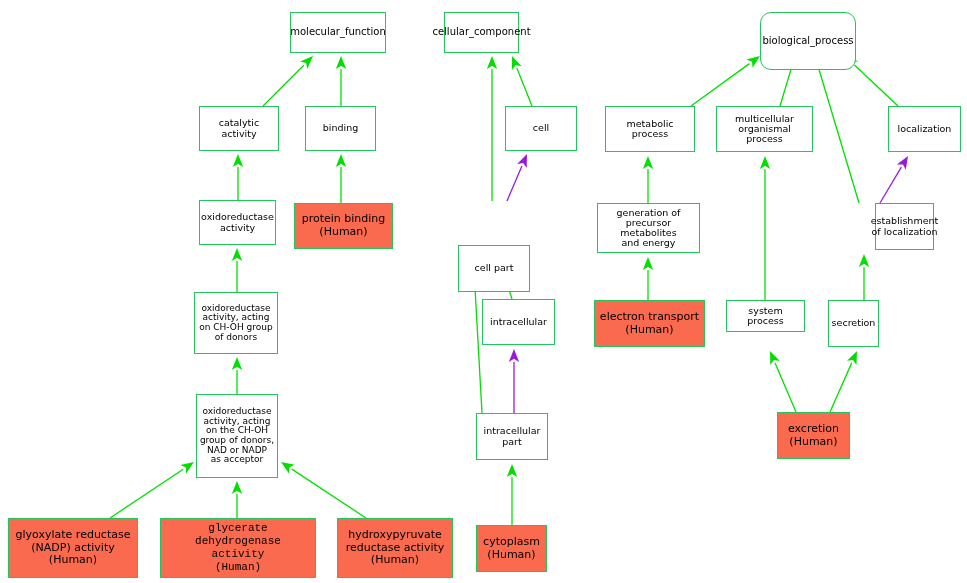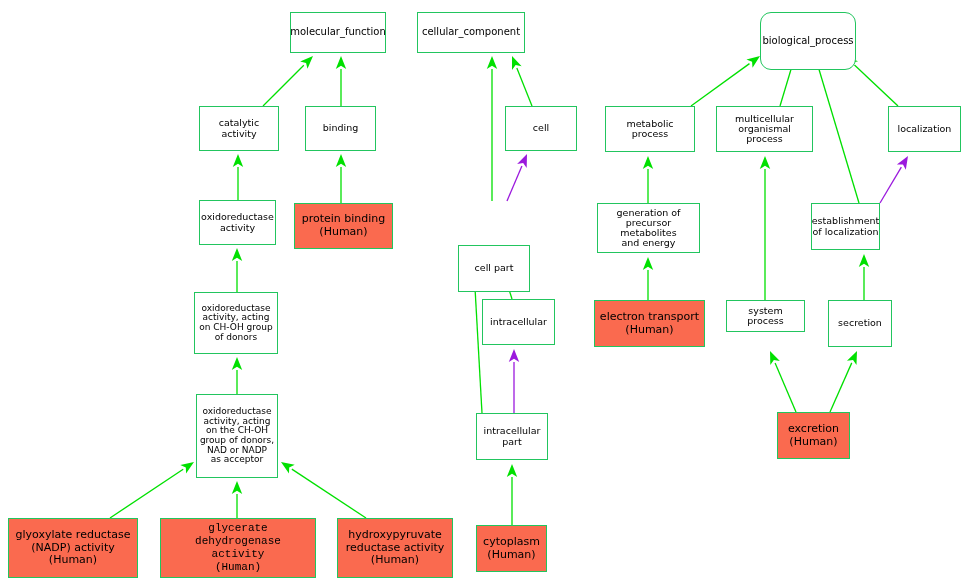--- a/index.html
+++ b/index.html
@@ -154,21 +154,21 @@
       </div>
       <div class="node gene" style="left: 8px; top: 518px; width: 130px; height: 60px; background: rgb(250, 106, 79);">
         <span class="lbl">glyoxylate reductase<br>(NADP) activity<br>(Human)</span>
       </div>
       <div class="node gene" style="left: 160px; top: 518px; width: 156px; height: 60px; background: rgb(250, 106, 79); font-family: Liberation Mono, monospace;">
         <span class="lbl">glycerate dehydrogenase<br>activity<br>(Human)</span>
       </div>
       <div class="node gene" style="left: 337px; top: 518px; width: 116px; height: 60px; background: rgb(250, 106, 79);">
         <span class="lbl">hydroxypyruvate<br>reductase activity<br>(Human)</span>
       </div>
-      <div class="node go root" style="left: 417px; top: 12px; width: 108px; height: 41px;">
+      <div class="node go root" style="left: 444px; top: 12px; width: 75px; height: 41px;">
         <span class="lbl">cellular_component</span>
       </div>
       <div class="node go" style="left: 505px; top: 106px; width: 72px; height: 45px;">
         <span class="lbl">cell</span>
       </div>
       <div class="node go" style="left: 458px; top: 201px; width: 72px; height: 47px; margin-top: 44px;">
         <span class="lbl">cell part</span>
       </div>
       <div class="node go" style="left: 482px; top: 299px; width: 73px; height: 46px;">
         <span class="lbl">intracellular</span>
@@ -187,29 +187,29 @@
       </div>
       <div class="node go" style="left: 716px; top: 106px; width: 97px; height: 46px;">
         <span class="lbl">multicellular<br>organismal process</span>
       </div>
       <div class="node go" style="left: 888px; top: 106px; width: 73px; height: 46px;">
         <span class="lbl">localization</span>
       </div>
       <div class="node go" style="left: 597px; top: 203px; width: 103px; height: 50px;">
         <span class="lbl">generation of<br>precursor metabolites<br>and energy</span>
       </div>
-      <div class="node go" style="left: 811px; top: 203px; width: 69px; height: 47px;">
+      <div class="node go" style="left: 875px; top: 203px; width: 59px; height: 47px;">
         <span class="lbl">establishment<br>of localization</span>
       </div>
       <div class="node gene" style="left: 594px; top: 300px; width: 111px; height: 47px; background: rgb(250, 106, 79);">
         <span class="lbl">electron transport<br>(Human)</span>
       </div>
       <div class="node go" style="left: 726px; top: 300px; width: 79px; height: 32px;">
         <span class="lbl">system process</span>
       </div>
-      <div class="node go" style="left: 828px; top: 300px; width: 64px; height: 47px;">
+      <div class="node go" style="left: 828px; top: 300px; width: 51px; height: 47px;">
         <span class="lbl">secretion</span>
       </div>
       <div class="node gene" style="left: 777px; top: 412px; width: 73px; height: 47px; background: rgb(250, 106, 79);">
         <span class="lbl">excretion<br>(Human)</span>
       </div>
     </div>
 </div>
 
 </body></html>

